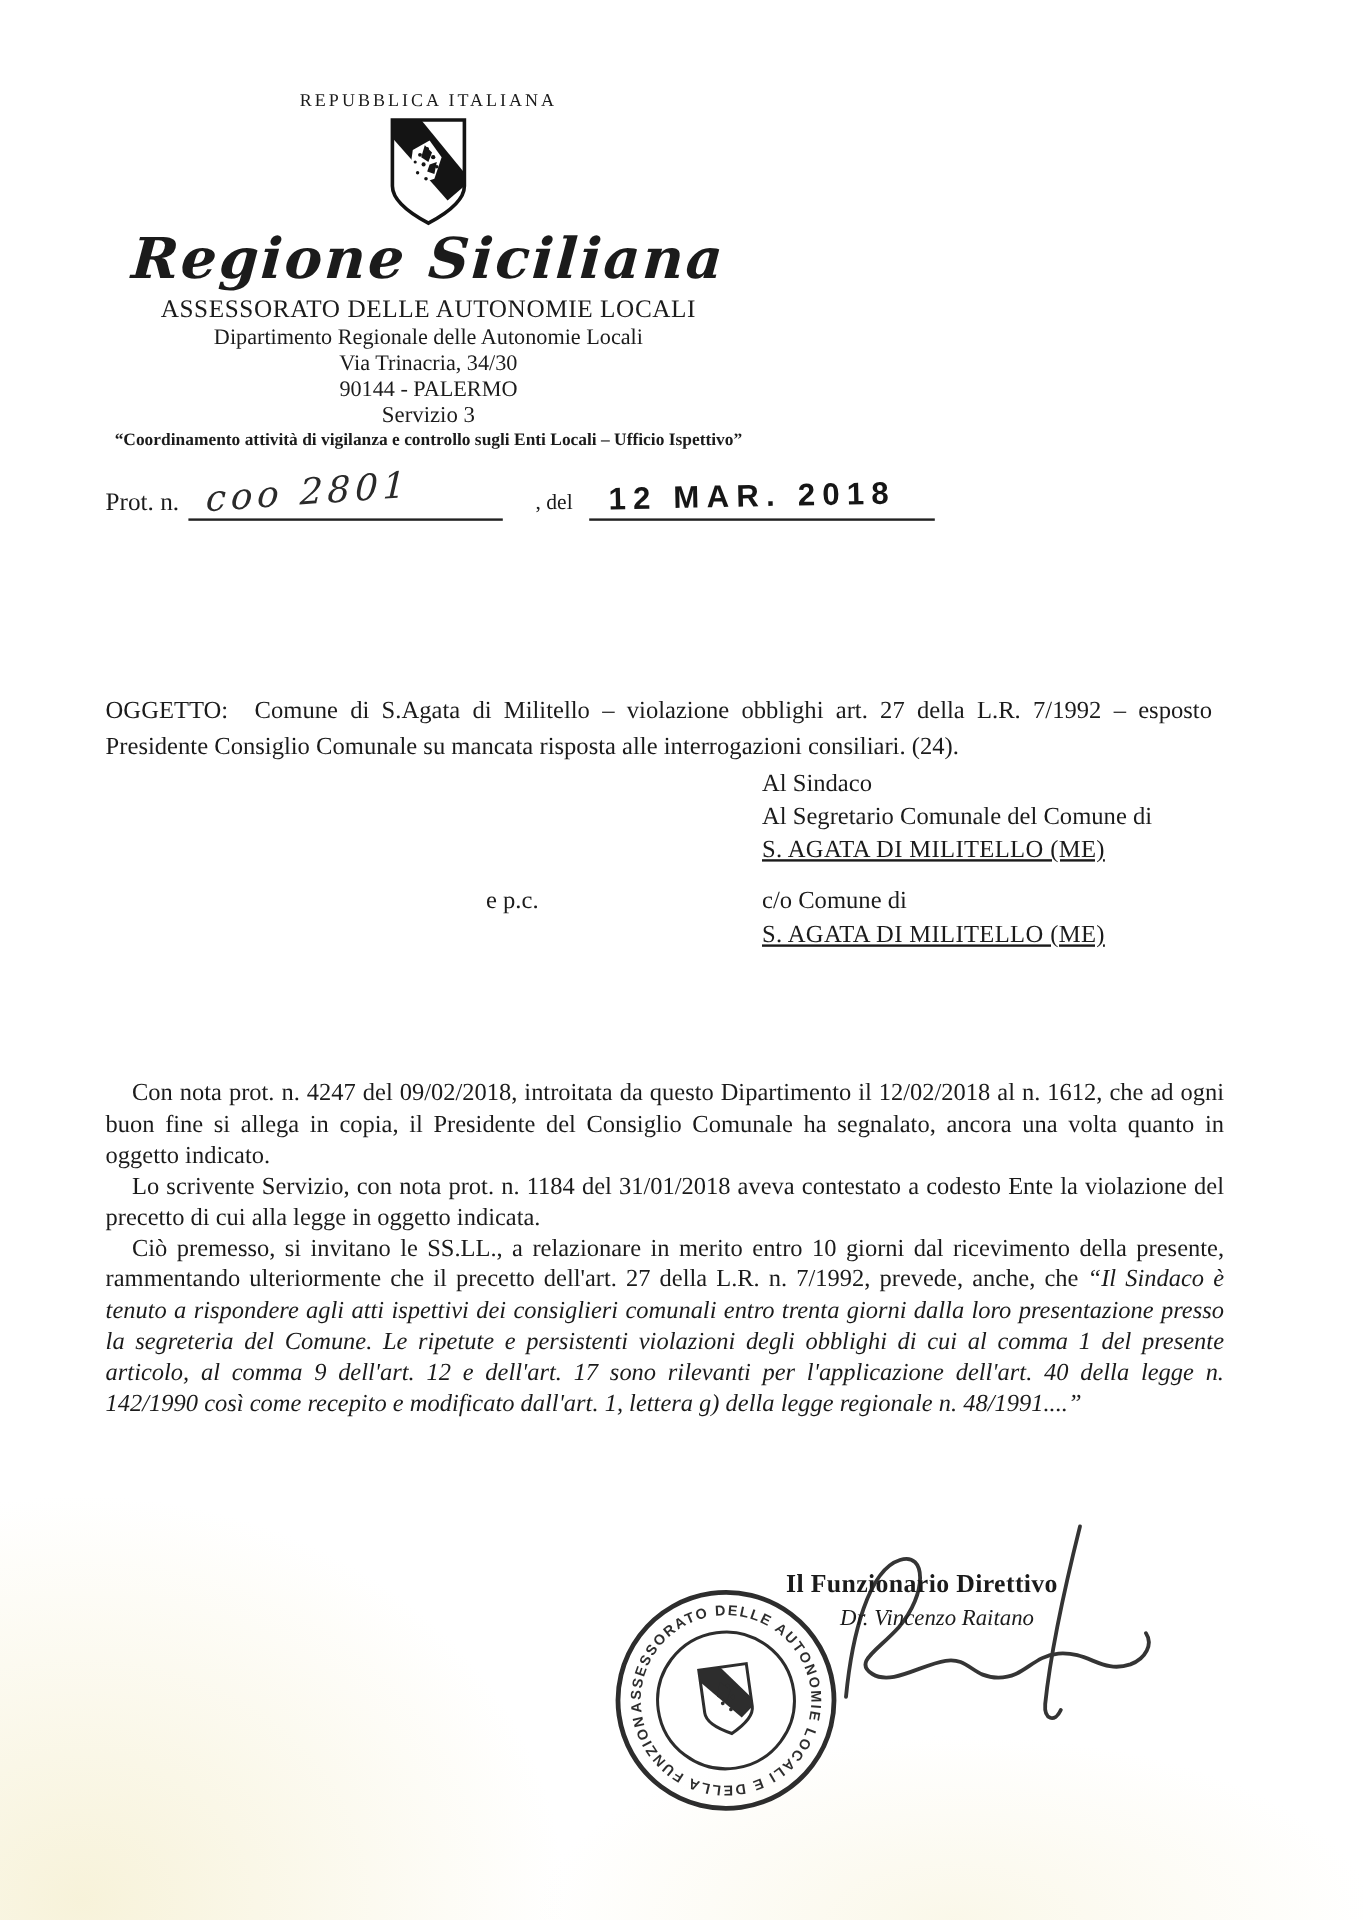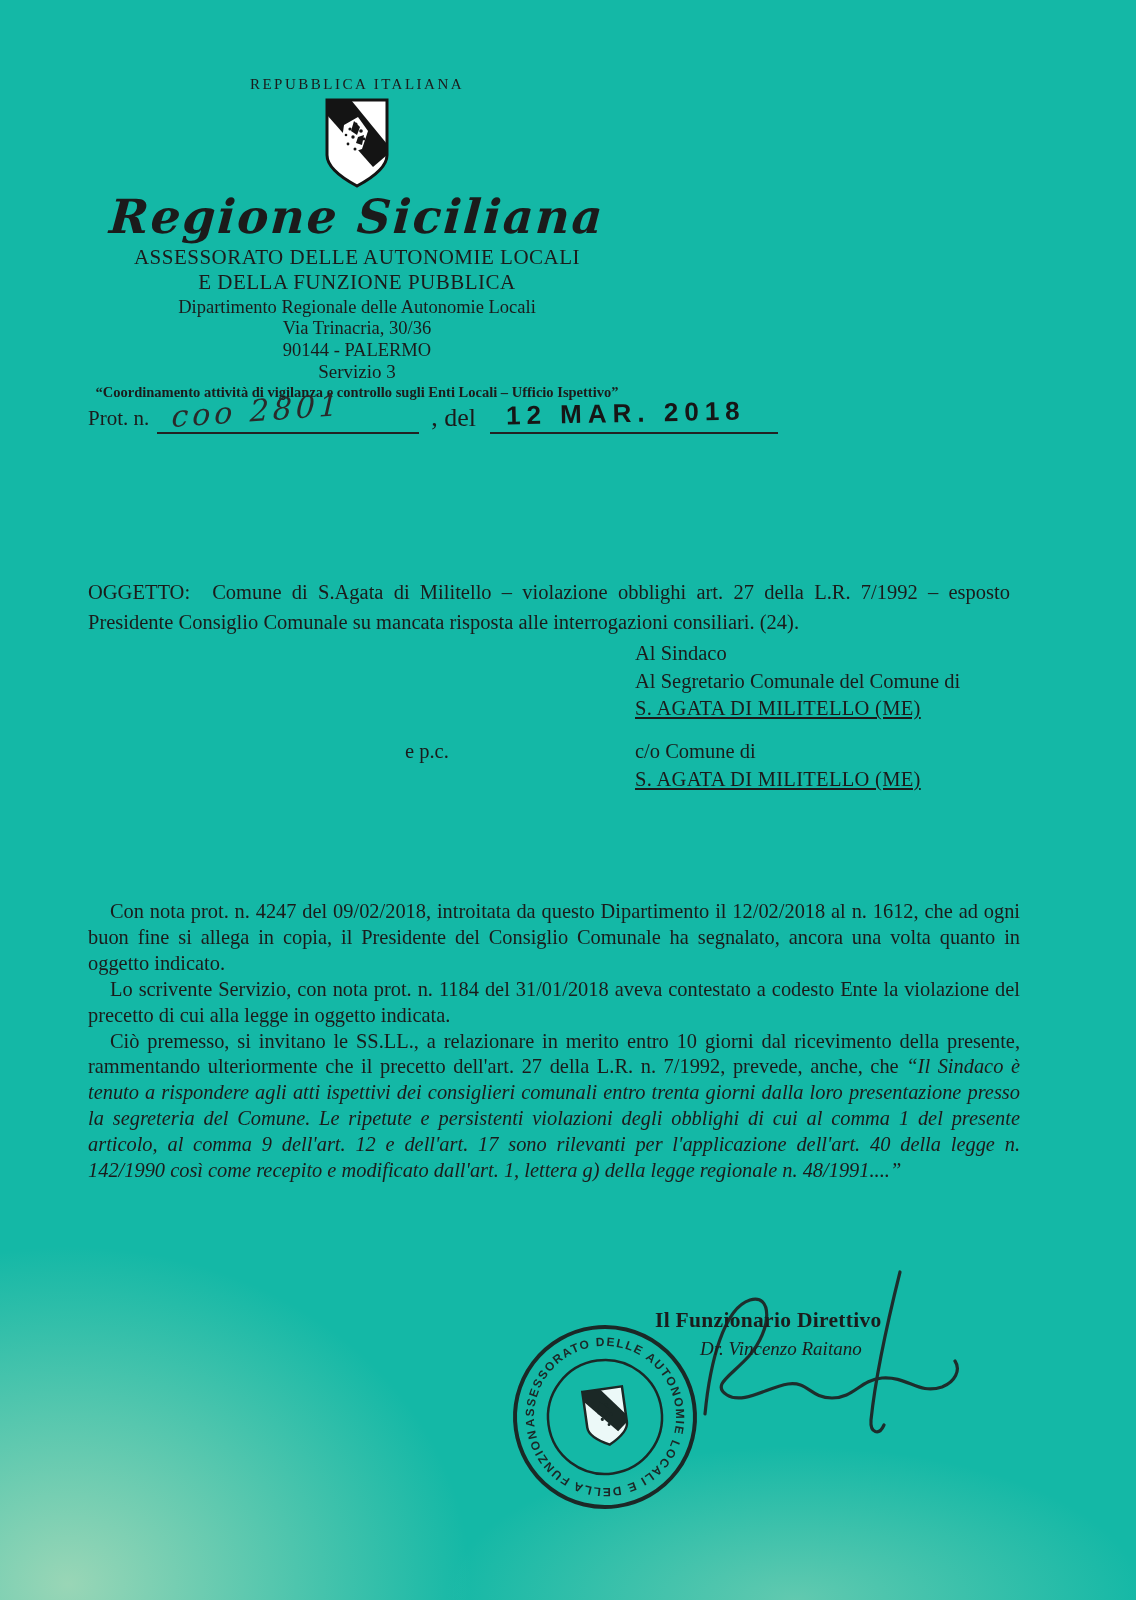--- a/index.html
+++ b/index.html
@@ -1,20 +1,20 @@
 <!DOCTYPE html>
 <html><head>
 <meta charset="utf-8">
 <style>
   html,body{margin:0;padding:0;background:#e8e8e8;}
   .page{
     position:relative;
     width:1136px;height:1600px;
     margin:0 auto;
-    background:#14b8a6;
+    background:#ffffff;
     overflow:hidden;
     color:#1b1b1b;
     font-family:"Liberation Serif", serif;
   }
   .scan-tint{
     position:absolute;inset:0;pointer-events:none;
     background:
       radial-gradient(ellipse 620px 520px at 6% 99%, rgba(242,234,193,.60), rgba(242,234,193,0) 65%),
       radial-gradient(ellipse 500px 220px at 70% 100%, rgba(242,234,193,.35), rgba(242,234,193,0) 70%);
   }
@@ -38,21 +38,21 @@
   .hand-line{
     display:inline-block;vertical-align:bottom;position:relative;
     width:262px;height:34px;border-bottom:2px solid #222;margin-left:8px;
   }
   .handwritten{
     position:absolute;left:14px;bottom:-2px;
     font-family:"DejaVu Serif", serif;font-style:italic;
     font-size:30px;letter-spacing:4px;color:#2a2a2a;
     transform:rotate(-4deg) skewX(-6deg);transform-origin:left bottom;
   }
-  .del-label{font-size:26px;vertical-align:bottom;line-height:32px;margin-left:12px;}
+  .del-label{font-size:18px;vertical-align:bottom;line-height:32px;margin-left:27px;}
   .date-line{
     display:inline-block;vertical-align:bottom;position:relative;
     width:288px;height:36px;border-bottom:2px solid #222;margin-left:14px;
   }
   .date-stamp{
     position:absolute;left:16px;bottom:3px;
     font-family:"Liberation Sans", sans-serif;font-weight:bold;
     font-size:26px;letter-spacing:6px;color:#161616;
     transform:rotate(-1.2deg);white-space:nowrap;
   }
@@ -101,23 +101,22 @@
             <circle cx="40" cy="42" r="1.4"></circle>
             <circle cx="22" cy="38" r="1.3"></circle>
           <path d="M30 24 L36 30 L33 38 L27 34 Z"></path>
           <path d="M34 40 L40 38 L38 48 L32 46 Z"></path>
         </g>
       </svg>
     </div>
 
     <div class="region-name">Regione Siciliana</div>
     <div class="dept1">ASSESSORATO DELLE AUTONOMIE LOCALI</div>
-    <div class="dept2">E DELLA FUNZIONE PUBBLICA</div>
     <div class="dept3">Dipartimento Regionale delle Autonomie Locali</div>
-    <div class="addr">Via Trinacria, 30/36</div>
+    <div class="addr">Via Trinacria, 34/30</div>
     <div class="city">90144 - PALERMO</div>
     <div class="service">Servizio 3</div>
     <div class="service-desc">“Coordinamento attività di vigilanza e controllo sugli Enti Locali – Ufficio Ispettivo”</div>
   </div>
 
   <div class="prot-row">
     <span class="prot-label">Prot. n.</span><span class="hand-line"><span class="handwritten">coo 2801</span></span><span class="del-label">, del</span><span class="date-line"><span class="date-stamp">12 MAR. 2018</span></span>
   </div>
 
 

